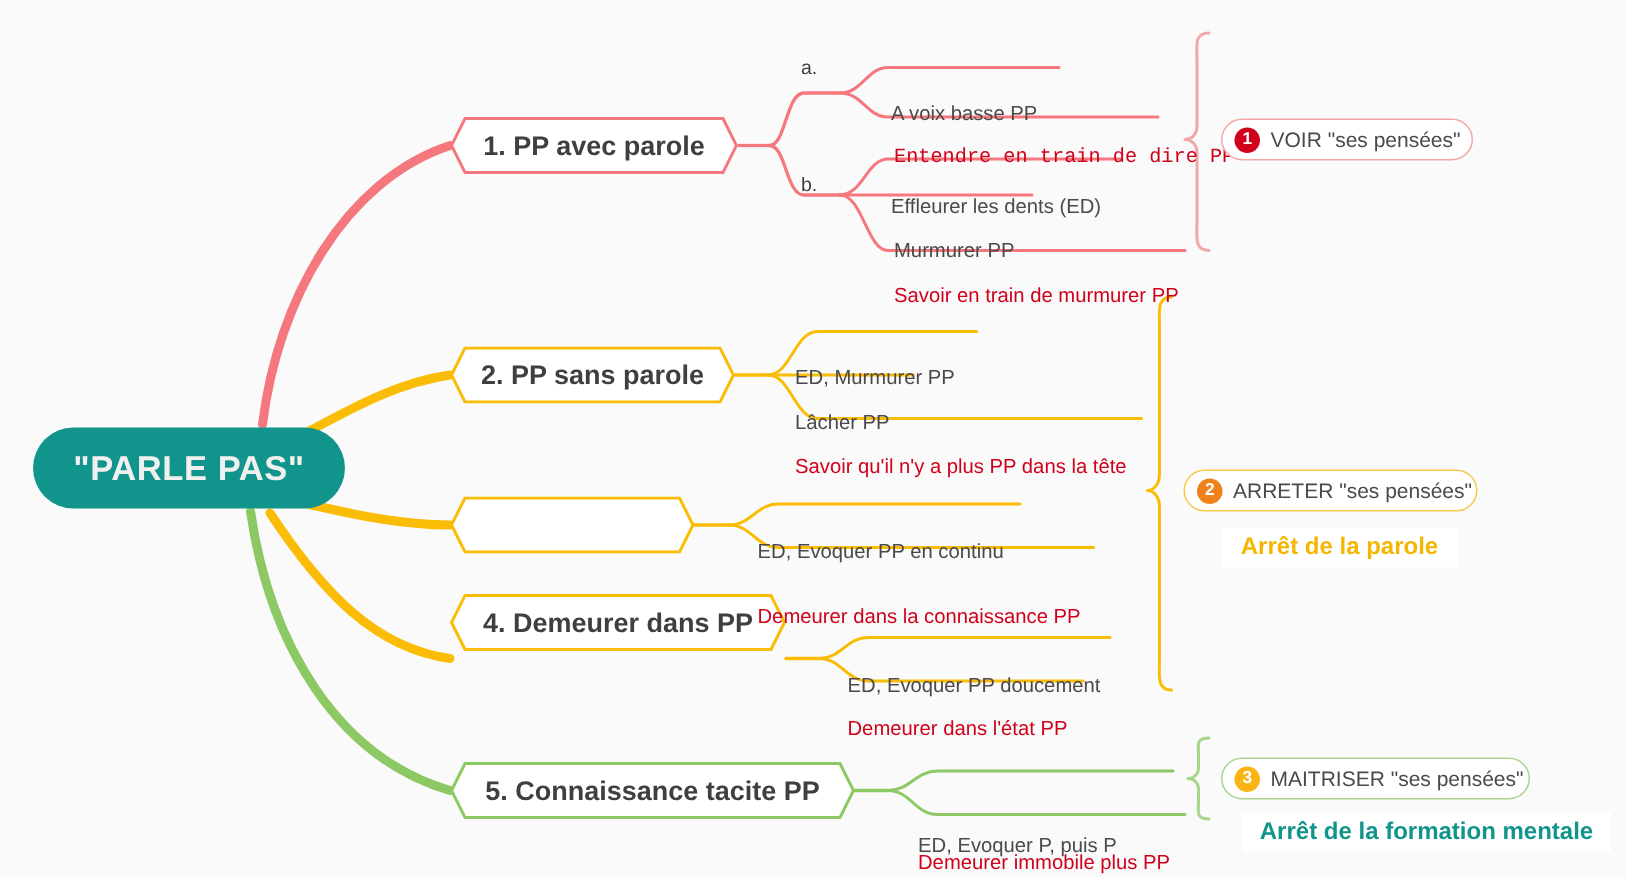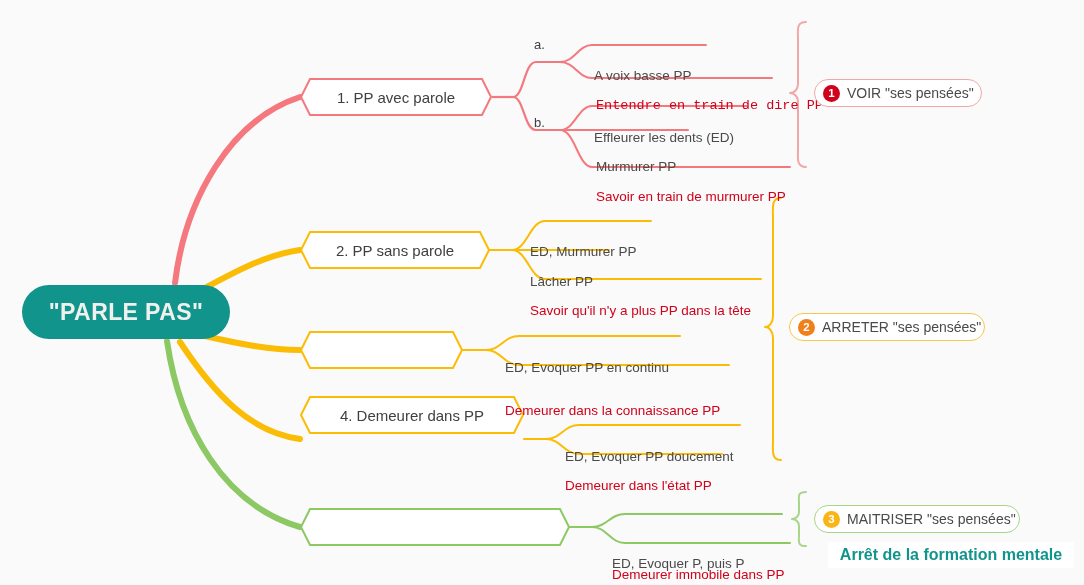--- a/index.html
+++ b/index.html
@@ -54,22 +54,22 @@
     box-sizing: border-box;
   }
   .branch-node svg.hex {
     position: absolute;
     left: 0; top: 0;
     width: 100%;
     height: 100%;
   }
   .branch-node .branch-label {
     position: relative;
-    font-size: 15px;
-    font-weight: normal;
+    font-size: 18px;
+    font-weight: bold;
     color: #3f3f3f;
     white-space: nowrap;
     z-index: 2;
   }
 
   
   .leaf {
     position: absolute;
     font-size: 13.5px;
     white-space: nowrap;
@@ -216,20 +216,21 @@
     <svg class="hex" viewBox="0 0 224 38" preserveAspectRatio="none">
       <polygon points="10,1 214,1 223,19 214,37 10,37 1,19" fill="#ffffff" stroke="#fbbc05" stroke-width="2"></polygon>
     </svg>
     <span class="branch-label">4. Demeurer dans PP</span>
   </div>
 
   <div class="branch-node" style="left:300px; top:508px; width:270px; height:38px;">
     <svg class="hex" viewBox="0 0 270 38" preserveAspectRatio="none">
       <polygon points="10,1 260,1 269,19 260,37 10,37 1,19" fill="#ffffff" stroke="#8cc863" stroke-width="2"></polygon>
     </svg>
+    <span class="branch-label">5. Connaissance tacite PP</span>
   </div>
 
   <span class="sublabel" style="left:534px; top:37px;">a.</span>
   <span class="sublabel" style="left:534px; top:115px;">b.</span>
 
   <span class="leaf grey" style="left:594px; top:25px;">A voix basse PP</span>
   <span class="leaf red" style="left:596px; top:55px;font-family:Liberation Mono, monospace;">Entendre en train de dire PP</span>
 
   <span class="leaf grey" style="left:594px; top:87px;">Effleurer les dents (ED)</span>
   <span class="leaf grey" style="left:596px; top:116px;">Murmurer PP</span>
@@ -239,31 +240,34 @@
   <span class="leaf grey" style="left:530px; top:231px;">Lâcher PP</span>
   <span class="leaf red" style="left:530px; top:260px;">Savoir qu'il n'y a plus PP dans la tête</span>
 
   <span class="leaf grey" style="left:505px; top:317px;">ED, Evoquer PP en continu</span>
   <span class="leaf red" style="left:505px; top:360px;">Demeurer dans la connaissance PP</span>
 
   <span class="leaf grey" style="left:565px; top:406px;">ED, Evoquer PP doucement</span>
   <span class="leaf red" style="left:565px; top:435px;">Demeurer dans l'état PP</span>
 
   <span class="leaf grey" style="left:612px; top:513px;text-align:center;">ED, Evoquer P, puis P</span>
-  <span class="leaf red" style="left:612px; top:524px;">Demeurer immobile dans PP</span>
+  <span class="leaf red" style="left:612px; top:524px;">Demeurer immobile plus PP</span>
 
   <div class="callout c1" style="left:814px; top:79px; width:168px;">
     <span class="badge">1</span>
     <span class="callout-text">VOIR "ses pensées"</span>
   </div>
 
   <div class="callout c2" style="left:789px; top:313px; width:196px;">
     <span class="badge">2</span>
     <span class="callout-text">ARRETER "ses pensées"</span>
   </div>
+  <div class="summary yellow" style="left:814px; top:352px; width:158px; height:26px; justify-content:center;">
+    <span>Arrêt de la parole</span>
+  </div>
 
   <div class="callout c3" style="left:814px; top:505px; width:206px;">
     <span class="badge">3</span>
     <span class="callout-text">MAITRISER "ses pensées"</span>
   </div>
   <div class="summary teal" style="left:828px; top:542px; width:246px; height:26px; justify-content:center;">
     <span>Arrêt de la formation mentale</span>
   </div>
 
 </div>

